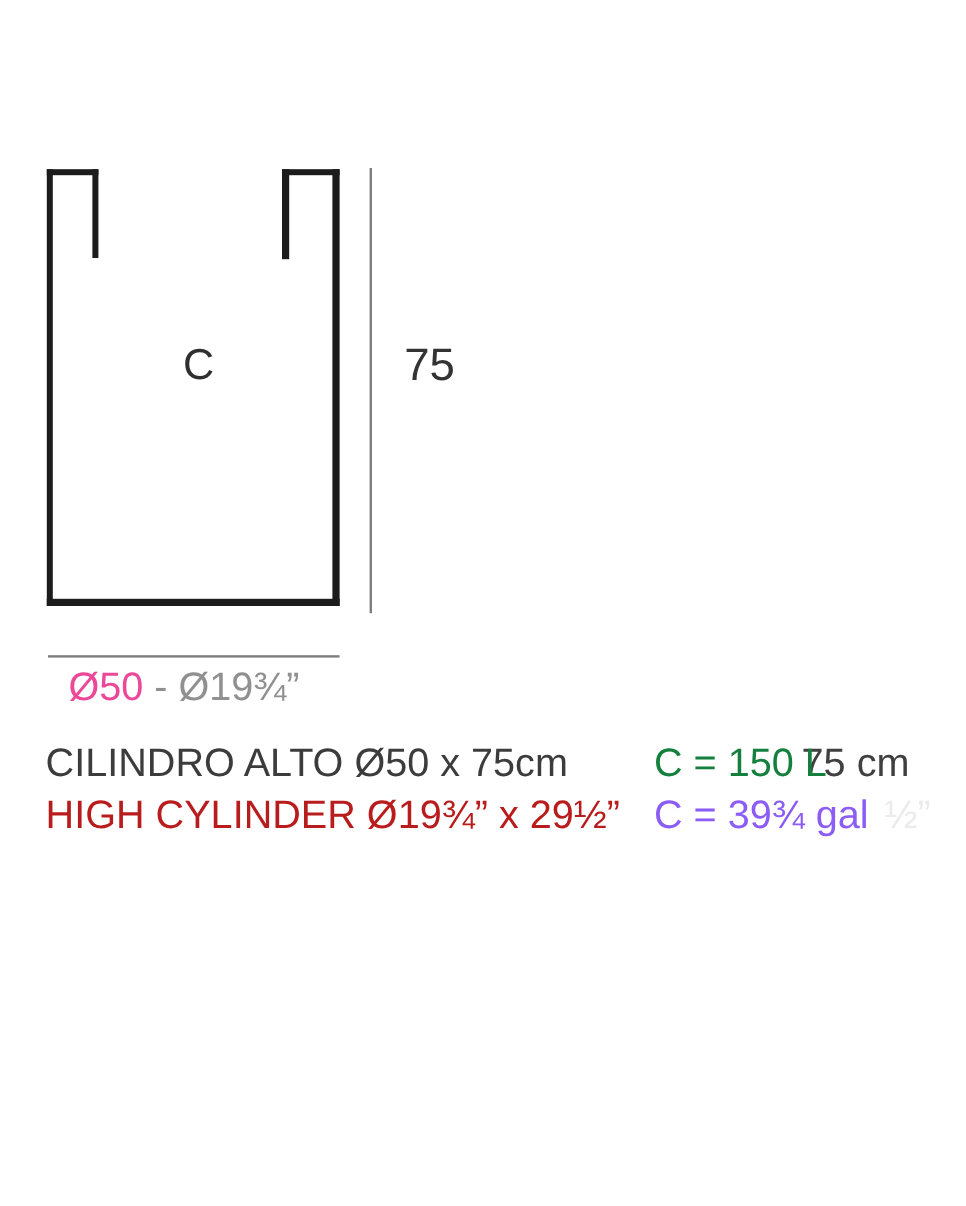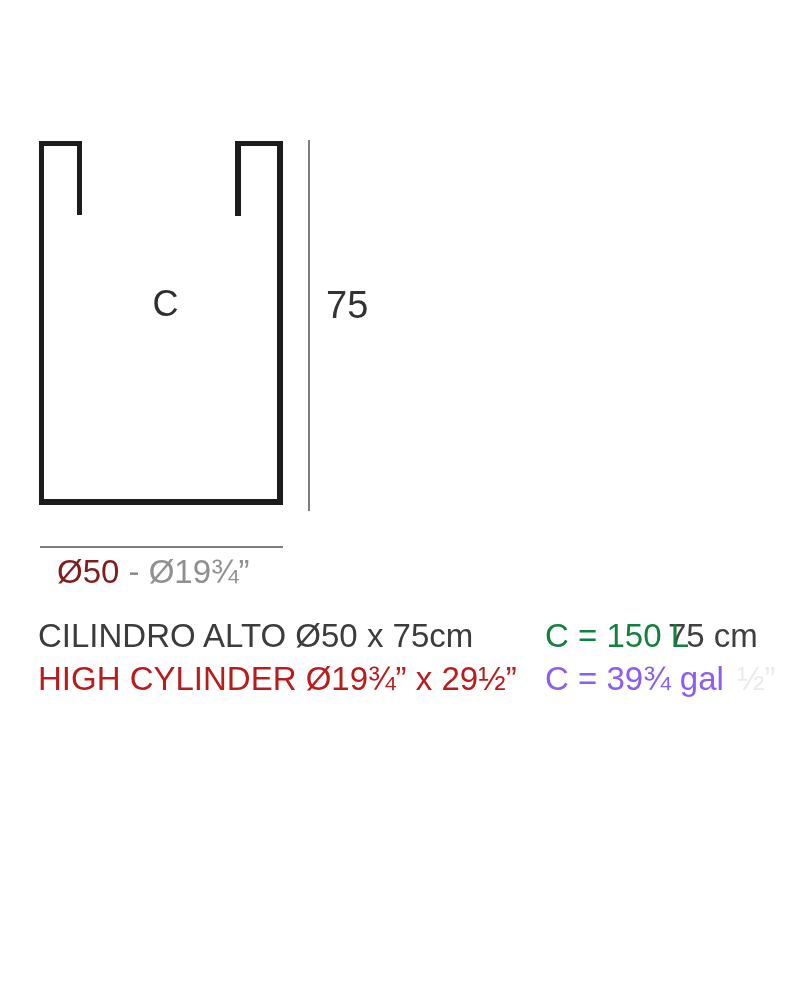--- a/index.html
+++ b/index.html
@@ -45,34 +45,35 @@
   .txt { position: absolute; line-height: 1.12; white-space: nowrap; }
   .label-c {
     left: 136px; top: 284px; width: 60px;
     text-align: center;
     font-size: 36px;
     color: #2f2f2f;
     letter-spacing: 1px;
   }
   .dim-height-cm {
     left: 326px; top: 284px; width: 64px;
+    text-align: center;
     font-size: 38px;
     color: #333333;
   }
   .dim-height-in {
     left: 312px; top: 330px; width: 92px;
     text-align: center;
     font-size: 32px;
     color: #9c9c9c;
   }
   .dim-diameter {
     left: 57px; top: 554px;
     font-size: 33px;
   }
-  .dim-diameter .dark { color: #7f1d1d; margin-top: 28px; }
+  .dim-diameter .dark { color: #ec4899; margin-top: 28px; }
   .dim-diameter .gray { color: #909090; }
   .dim-diameter .sep  { white-space: pre; }
   .caption-line1 {
     left: 38px; top: 618px;
     font-size: 33px;
     color: #3c3c3c;
     z-index: 1;
     text-align: right;
   }
   .caption-line2 {

